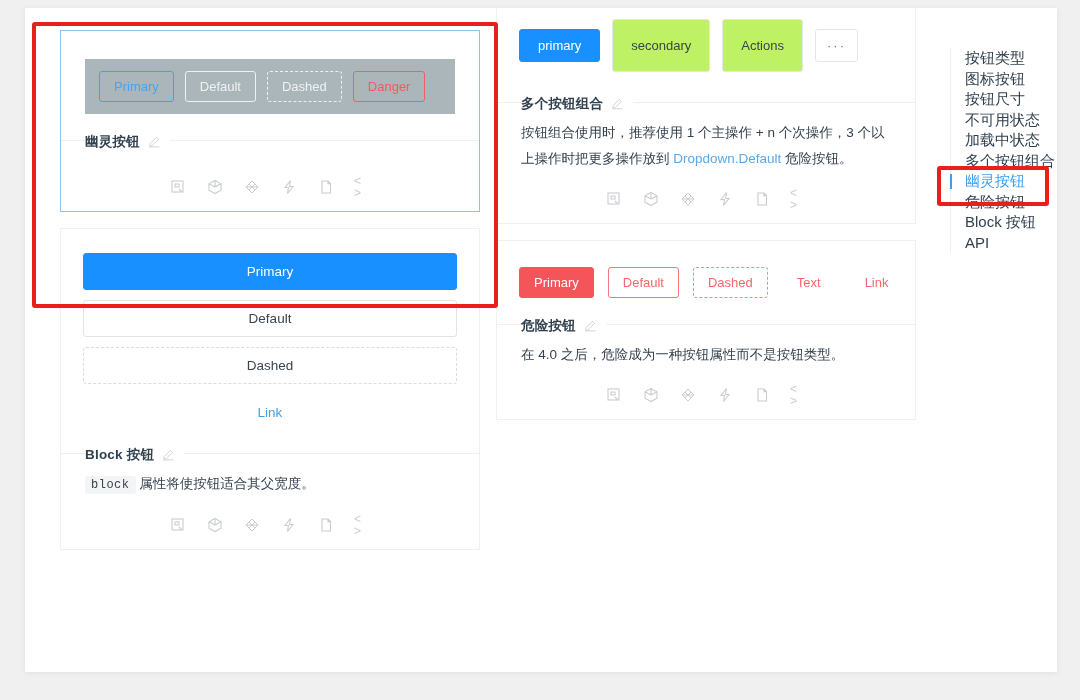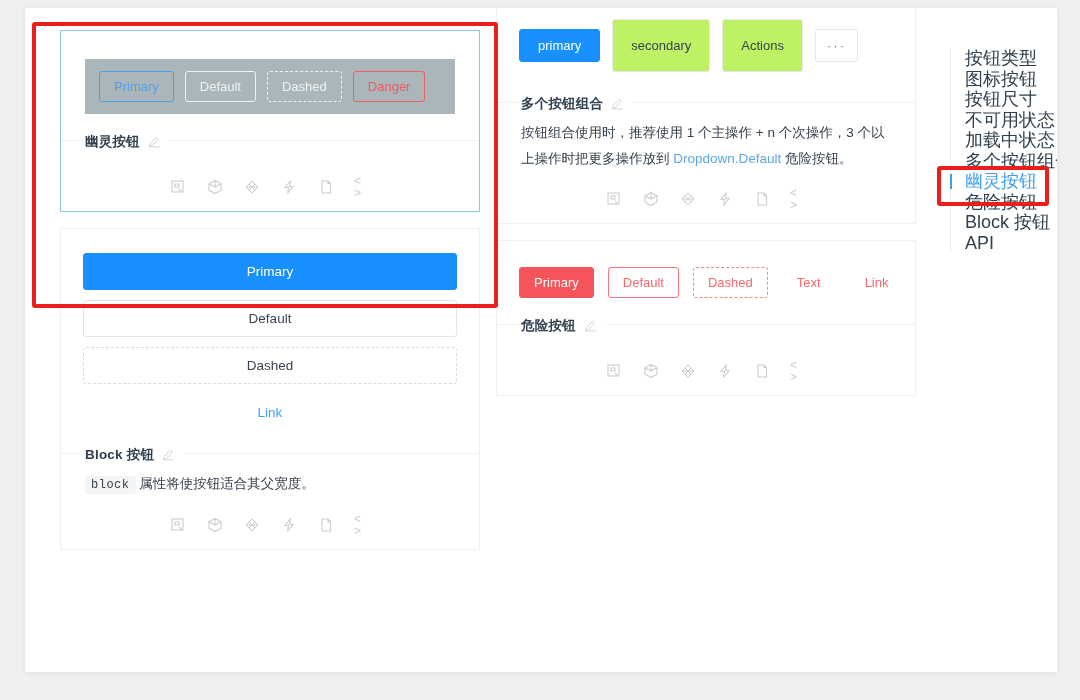--- a/index.html
+++ b/index.html
@@ -262,21 +262,21 @@
     letter-spacing: 2px;
   }
 
   
   .anchor-nav {
     position: relative;
     border-left: 1px solid #f0f0f0;
     padding-left: 0;
   }
   .anchor-item {
-    font-size: 18px;
+    font-size: 15px;
     line-height: 20.5px;
     color: #31404e;
     padding-left: 14px;
     position: relative;
     white-space: nowrap;
   }
   .anchor-item.active {
     color: #3f9ef0;
   }
   .anchor-item.active::before {
@@ -490,20 +490,21 @@
       </div>
       <div class="card-meta">
         <div class="card-title">
           <span>危险按钮</span>
           <span class="pencil">
             <svg width="13" height="13" viewBox="0 0 16 16">
                 <path d="M2 13.2 L2.6 10.6 L10.3 2.9 L12.8 5.4 L5.1 13.1 L2.5 13.7 Z M1.2 14.6 H14.2" fill="none" stroke="#8a929b" stroke-width="1.1"></path>
               </svg>
           </span>
         </div>
+        <p class="card-desc">在 4.0 之后，危险成为一种按钮属性而不是按钮类型。</p>
         <div class="card-actions">
           <span class="act">
               <svg width="16" height="16" viewBox="0 0 16 16">
                 <rect x="2" y="2" width="11" height="11" fill="none" stroke="currentColor" stroke-width="1.1"></rect>
                 <path d="M5 5 h4 v3 h-4 z M9 10 l2.5 2.5" fill="none" stroke="currentColor" stroke-width="1.1"></path>
               </svg>
             </span>
           <span class="act">
               <svg width="16" height="16" viewBox="0 0 16 16">
                 <path d="M8 1.5 L14 4.8 V11.2 L8 14.5 L2 11.2 V4.8 Z M8 1.5 V8 M8 8 L2 4.8 M8 8 L14 4.8" fill="none" stroke="currentColor" stroke-width="1.1"></path>

